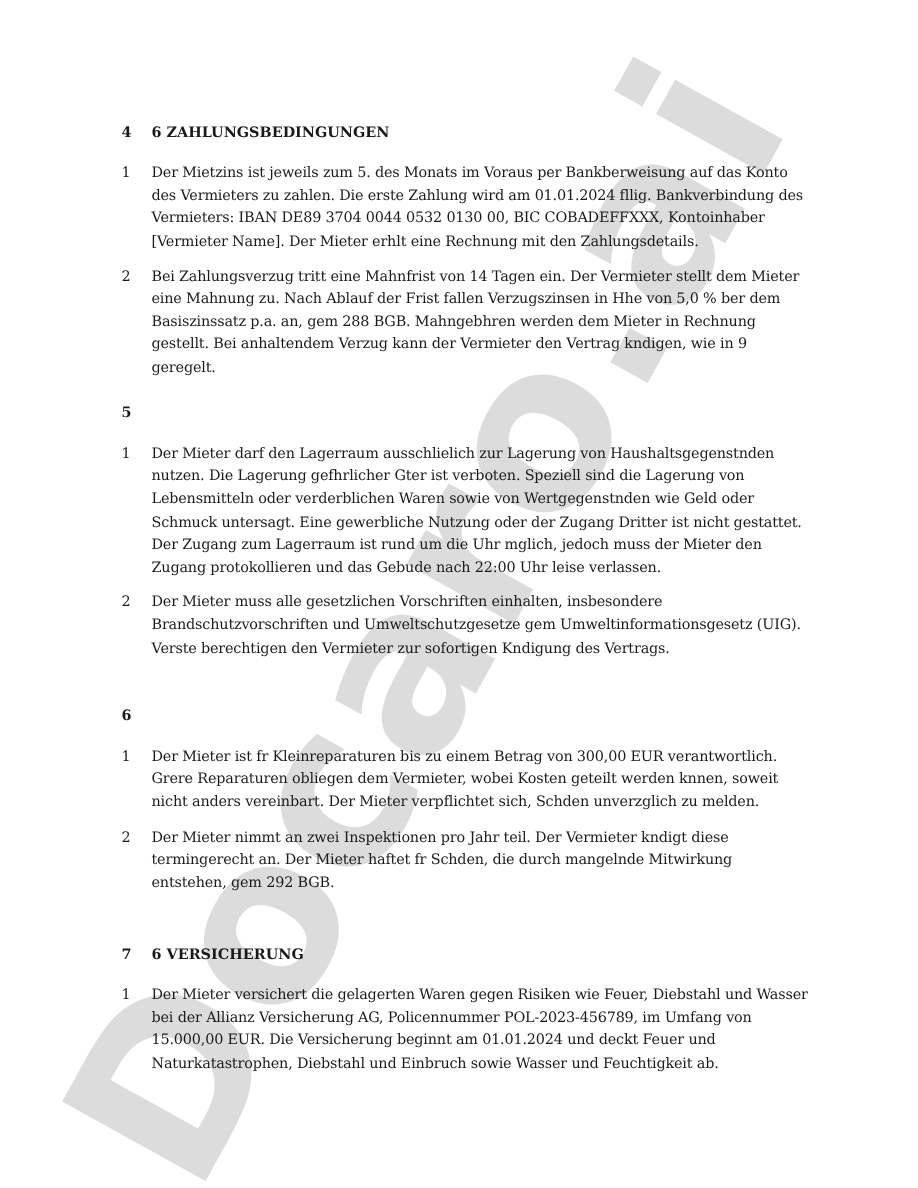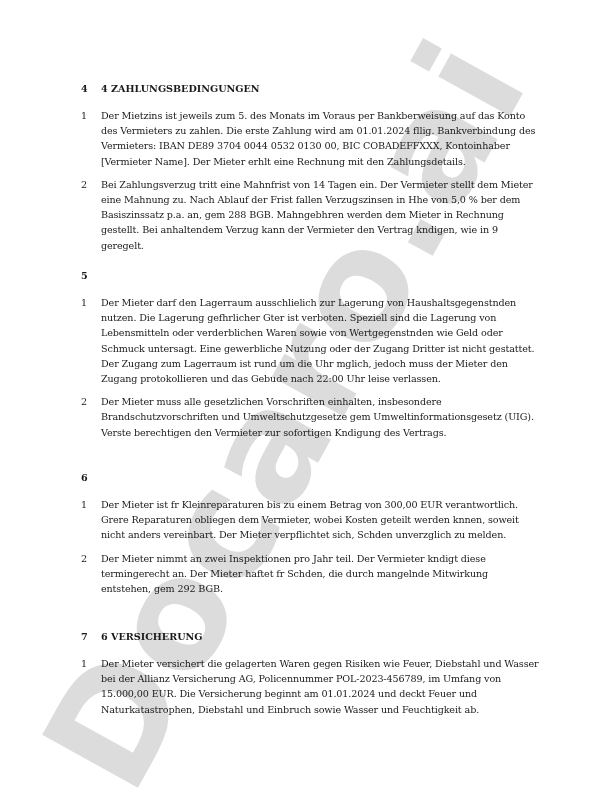--- a/index.html
+++ b/index.html
@@ -26,21 +26,21 @@
 
   <div class="watermark">
     <span>Docaro.ai</span>
   </div>
 
   <div class="content">
 
     <div class="section" style="top:82px;">
       <div class="heading">
         <span class="num">4</span>
-        <span>4 ZAHLUNGSBEDINGUNGEN</span>
+        <span>6 ZAHLUNGSBEDINGUNGEN</span>
       </div>
       <div class="para" style="margin-top:12px;">
         <span class="num">1</span>
         <span class="txt">Der Mietzins ist jeweils zum 5. des Monats im Voraus per Bankberweisung auf das Konto des Vermieters zu zahlen. Die erste Zahlung wird am 01.01.2024 fllig. Bankverbindung des Vermieters: IBAN DE89 3704 0044 0532 0130 00, BIC COBADEFFXXX, Kontoinhaber [Vermieter Name]. Der Mieter erhlt eine Rechnung mit den Zahlungsdetails.</span>
       </div>
       <div class="para">
         <span class="num">2</span>
         <span class="txt">Bei Zahlungsverzug tritt eine Mahnfrist von 14 Tagen ein. Der Vermieter stellt dem Mieter eine Mahnung zu. Nach Ablauf der Frist fallen Verzugszinsen in Hhe von 5,0 % ber dem Basiszinssatz p.a. an, gem  288 BGB. Mahngebhren werden dem Mieter in Rechnung gestellt. Bei anhaltendem Verzug kann der Vermieter den Vertrag kndigen, wie in  9 geregelt.</span>
       </div>
     </div>

